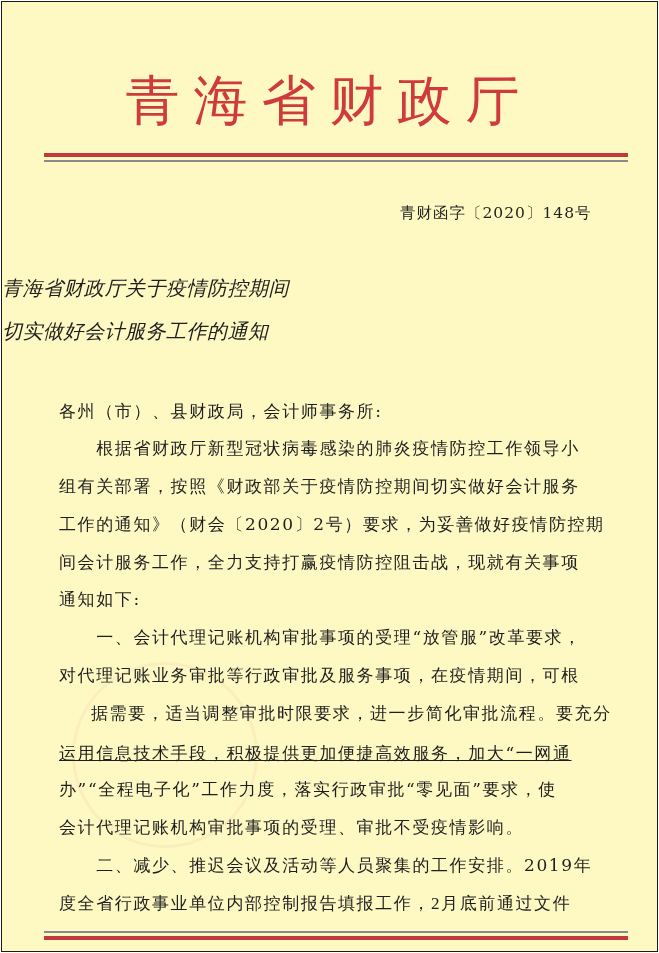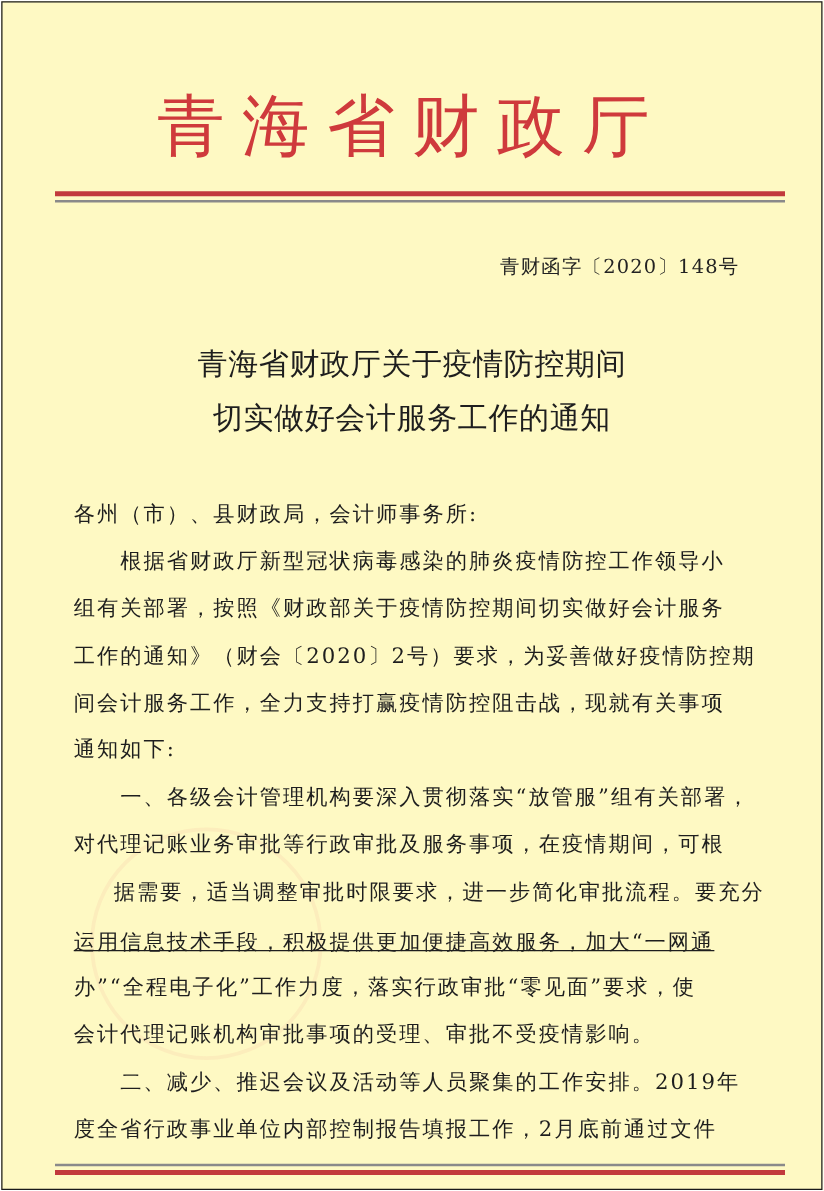--- a/index.html
+++ b/index.html
@@ -33,22 +33,22 @@
     position: absolute; left: 42px; width: 584px; height: 4px; background: #c23a3c;
   }
   .rule-gray {
     position: absolute; left: 42px; width: 584px; height: 1.5px; background: #8a8a8a;
   }
   .docno {
     position: absolute; left: 398px; top: 201px;
     font-size: 15.5px; letter-spacing: 1px; color: #222;
   }
   .title {
-    position: absolute; left: 0; right: 0; text-align: center;
-    font-size: 24px; color: #1e1e1e; letter-spacing: 0.5px;
+    position: absolute; left: 0; right: 0; text-align: left;
+    font-size: 20px; color: #1e1e1e; letter-spacing: 0.5px; font-style: italic;
   }
   .body-text {
     position: absolute; left: 57px; width: 550px;
     font-size: 17px; color: #1e1e1e; letter-spacing: 1.6px;
     white-space: nowrap;
   }
 </style>
 </head>
 <body>
 
@@ -66,24 +66,24 @@
   <div class="title" style="top:273px;">青海省财政厅关于疫情防控期间</div>
   <div class="title" style="top:316px;">切实做好会计服务工作的通知</div>
 
   <div class="body-text" style="top:398px;">各州（市）、县财政局，会计师事务所:</div>
 
   <div class="body-text" style="top:435px;font-family:Liberation Mono, monospace;">　　根据省财政厅新型冠状病毒感染的肺炎疫情防控工作领导小</div>
   <div class="body-text" style="top:473px;">组有关部署，按照《财政部关于疫情防控期间切实做好会计服务</div>
   <div class="body-text" style="top:511px;">工作的通知》（财会〔2020〕2号）要求，为妥善做好疫情防控期</div>
   <div class="body-text" style="top:549px;">间会计服务工作，全力支持打赢疫情防控阻击战，现就有关事项</div>
   <div class="body-text" style="top:586px;">通知如下:</div>
-  <div class="body-text" style="top:624px;">　　一、各级会计管理机构要深入贯彻落实“放管服”组有关部署，</div>
+  <div class="body-text" style="top:624px;">　　一、会计代理记账机构审批事项的受理“放管服”改革要求，</div>
   <div class="body-text" style="top:662px;">对代理记账业务审批等行政审批及服务事项，在疫情期间，可根</div>
   <div class="body-text" style="top:700px;margin-left:32px;">据需要，适当调整审批时限要求，进一步简化审批流程。要充分</div>
   <div class="body-text" style="top:740px;text-decoration:underline;">运用信息技术手段，积极提供更加便捷高效服务，加大“一网通</div>
   <div class="body-text" style="top:776px;">办”“全程电子化”工作力度，落实行政审批“零见面”要求，使</div>
   <div class="body-text" style="top:814px;">会计代理记账机构审批事项的受理、审批不受疫情影响。</div>
   <div class="body-text" style="top:852px;">　　二、减少、推迟会议及活动等人员聚集的工作安排。2019年</div>
-  <div class="body-text" style="top:890px;">度全省行政事业单位内部控制报告填报工作，2月底前通过文件</div>
+  <div class="body-text" style="top:890px;font-family:Liberation Serif, serif;">度全省行政事业单位内部控制报告填报工作，2月底前通过文件</div>
 
   <div class="rule-gray" style="top:929px;"></div>
   <div class="rule-red" style="top:934px;"></div>
 </div>
 
 </body></html>

